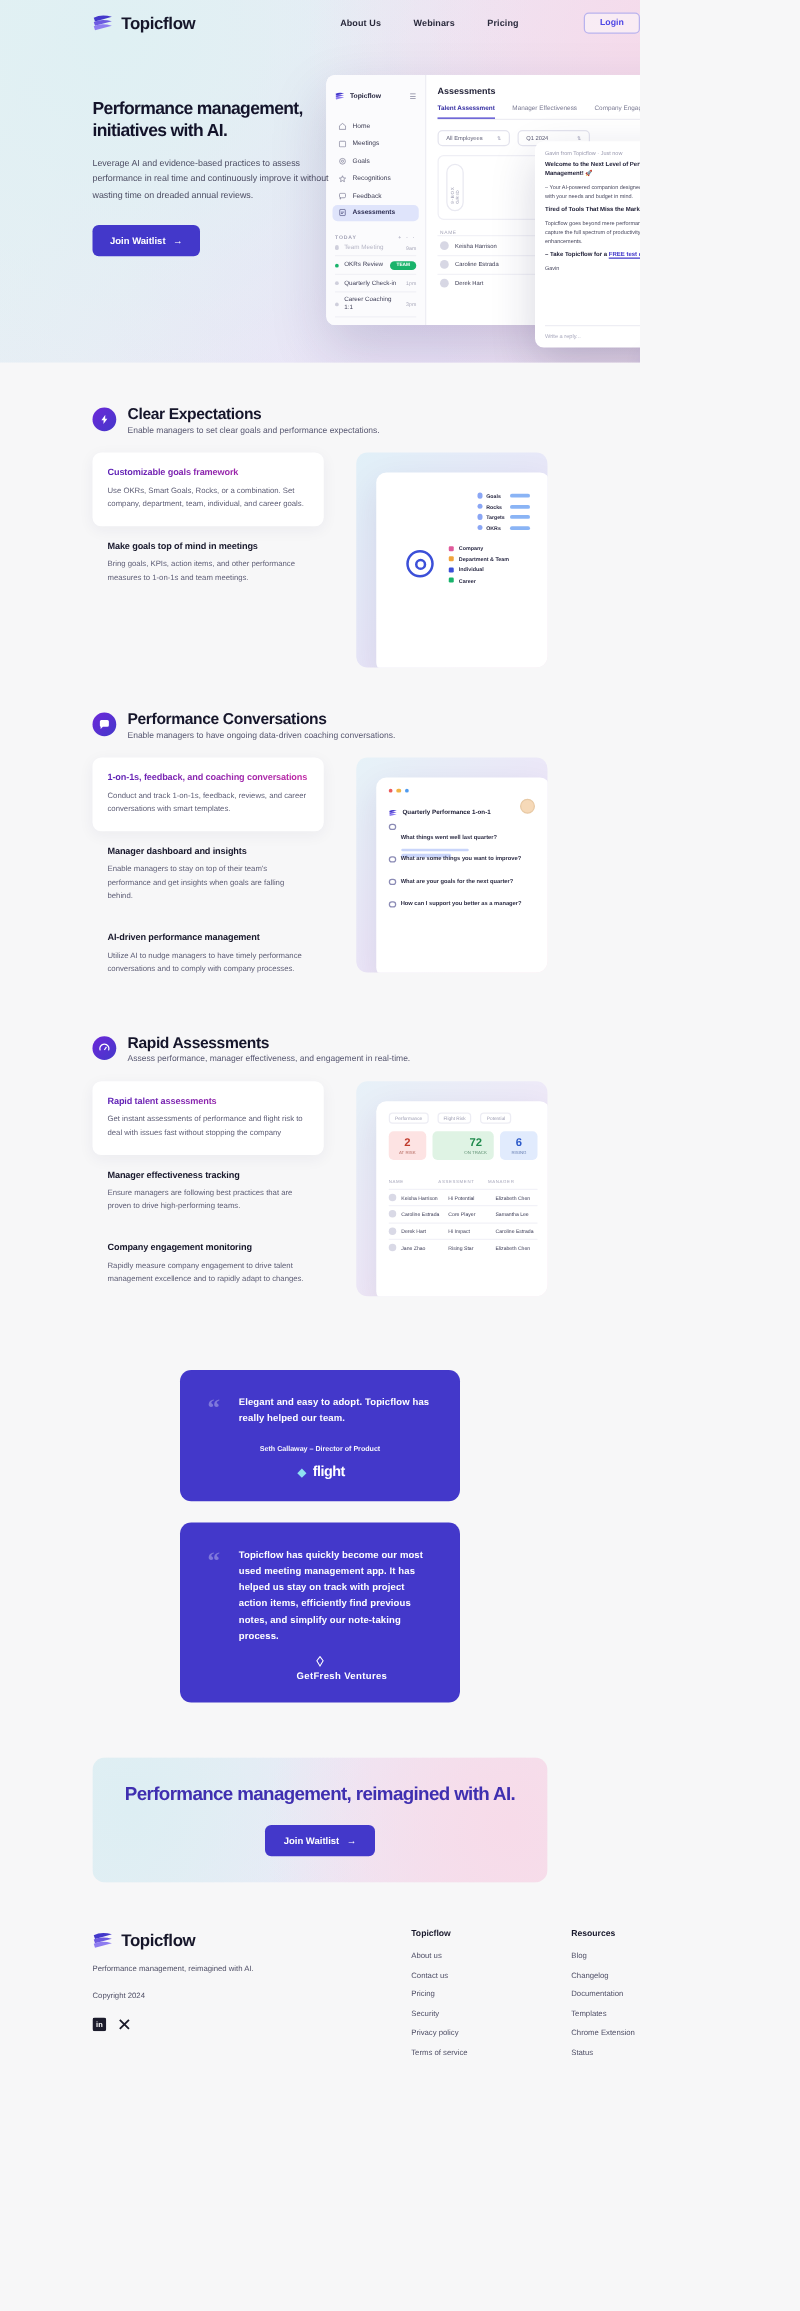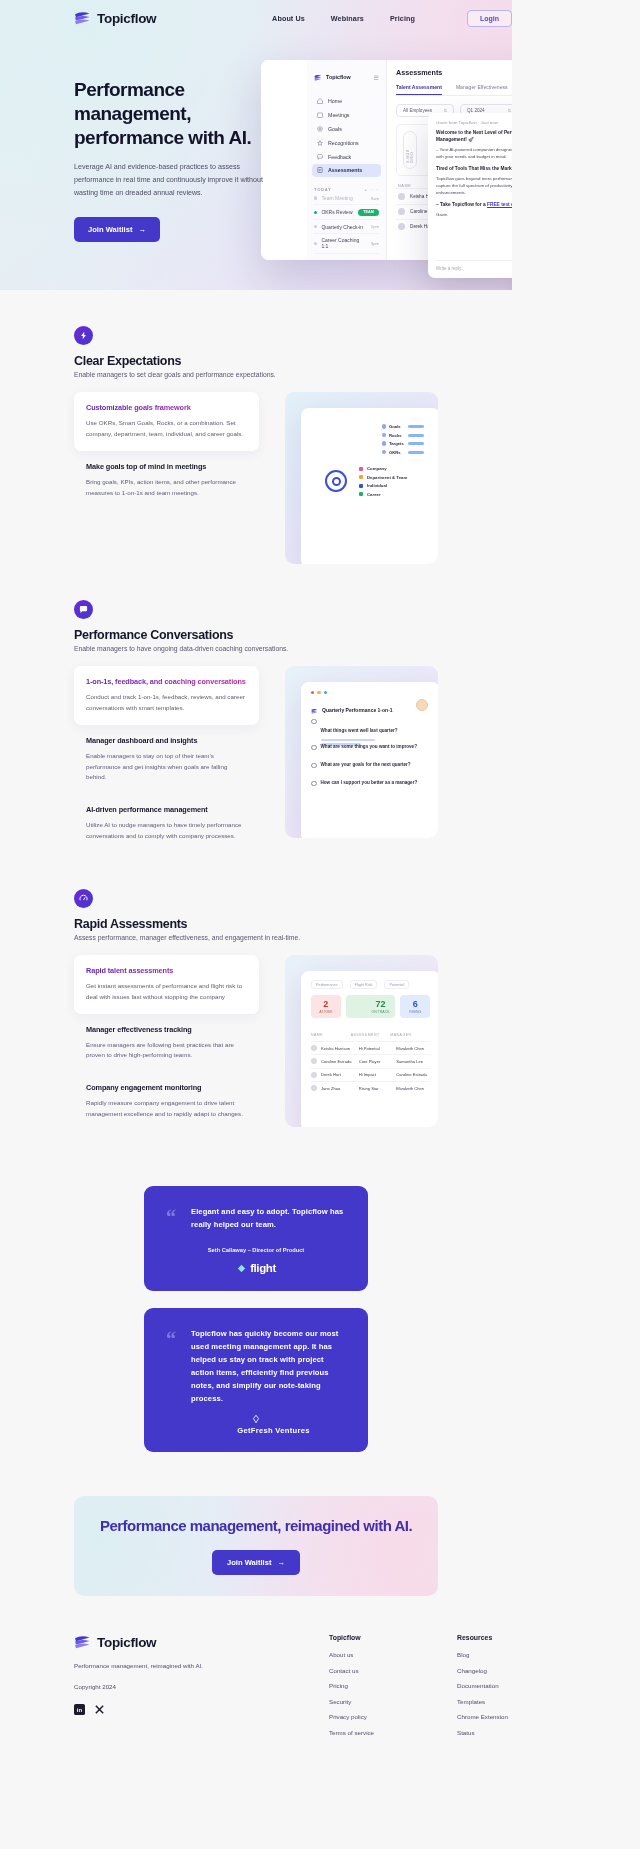--- a/index.html
+++ b/index.html
@@ -40,39 +40,39 @@
     border:1px solid #b9b3ee;border-radius:4px;
     padding:4px 12px;background:rgba(255,255,255,.45);
   }
   .btn-waitlist{
     font-size:7px;font-weight:700;color:#fff;background:#4338ca;
     border:none;border-radius:4px;padding:5px 11px;
   }
 
   .hero-copy{position:absolute;left:74px;top:78px;width:215px;z-index:4;}
   .hero-title{
-    font-size:19px;line-height:1.27;font-weight:700;
+    font-size:14px;line-height:1.27;font-weight:700;
     letter-spacing:-.5px;color:#13132a;
   }
   .hero-sub{
     margin-top:11px;font-size:7.1px;line-height:1.82;color:#4d4d63;
     width:198px;
   }
   .hero-cta{
     margin-top:17px;display:inline-flex;align-items:center;gap:6px;
     background:#4338ca;color:#fff;border:none;border-radius:5px;
     font-size:7.6px;font-weight:700;padding:8px 14px;
   }
 
   
   .mock{
     position:absolute;left:261px;top:60px;width:330px;height:200px;
     background:#fff;border-radius:7px;
     box-shadow:0 18px 44px rgba(35,29,90,.17);
-    overflow:hidden;display:flex;padding-left:46px;
+    overflow:hidden;display:flex;
   }
   .mock-side{width:80px;background:#fbfbfd;border-right:1px solid #eeeef4;padding:8px 0;}
   .mock-brand{display:flex;align-items:center;gap:4px;padding:0 7px 9px;}
   .mock-brand .bn{font-size:5.4px;font-weight:700;color:#21213a;}
   .mock-ham{margin-left:auto;font-size:6px;color:#8a8aa0;}
   .mock-nav{display:flex;flex-direction:column;gap:1px;padding:0 5px;}
   .mnav{display:flex;align-items:center;gap:5px;padding:3.4px 5px;border-radius:4px;font-size:5.3px;color:#3b3b52;}
   .mnav.active{background:#dfe4fb;color:#2c2c52;font-weight:700;}
   .mnav .ic{width:6px;height:6px;display:inline-block;}
   .mock-today{margin-top:10px;padding:0 7px;}
@@ -134,21 +134,21 @@
   }
   .chat-reply .ics{margin-left:auto;display:flex;gap:4px;color:#b0b0c2;}
   .chat-fab{
     position:absolute;left:518px;top:280px;width:18px;height:18px;border-radius:5px;
     background:#4338ca;z-index:7;display:flex;align-items:center;justify-content:center;
     box-shadow:0 6px 16px rgba(67,56,202,.35);
   }
 
   
   .feature{position:relative;padding:0 74px;margin-top:34px;}
-  .feat-head{display:flex;align-items:flex-start;gap:9px;flex-direction:column;}
+  .feat-head{display:flex;align-items:flex-start;gap:9px;}
   .feat-badge{
     width:19px;height:19px;border-radius:50%;
     background:linear-gradient(135deg,#6d28d9,#4338ca);
     display:flex;align-items:center;justify-content:center;flex:0 0 auto;margin-top:2px;
   }
   .feat-h2{font-size:12.5px;font-weight:700;letter-spacing:-.3px;color:#16162b;}
   .feat-sub{font-size:6.8px;color:#575770;margin-top:3px;}
   .feat-body{display:flex;gap:26px;margin-top:14px;align-items:flex-start;}
   .feat-list{width:185px;flex:0 0 auto;}
   .fcard{padding:11px 12px;border-radius:7px;}
@@ -278,21 +278,21 @@
         <div class="nav-btns">
           <button class="btn-login">Login</button>
           <button class="btn-waitlist">Join Waitlist</button>
         </div>
       </div>
     </nav>
 
     <div class="hero-copy">
       <h1 class="hero-title">
         <span>Performance management,</span><br>
-        <span>performance with AI.</span>
+        <span>initiatives with AI.</span>
       </h1>
       <p class="hero-sub">Leverage AI and evidence-based practices to assess performance in real time and continuously improve it without wasting time on dreaded annual reviews.</p>
       <button class="hero-cta">
         <span>Join Waitlist</span>
         <span>→</span>
       </button>
     </div>
 
     <div class="mock">
       <div class="mock-side">

